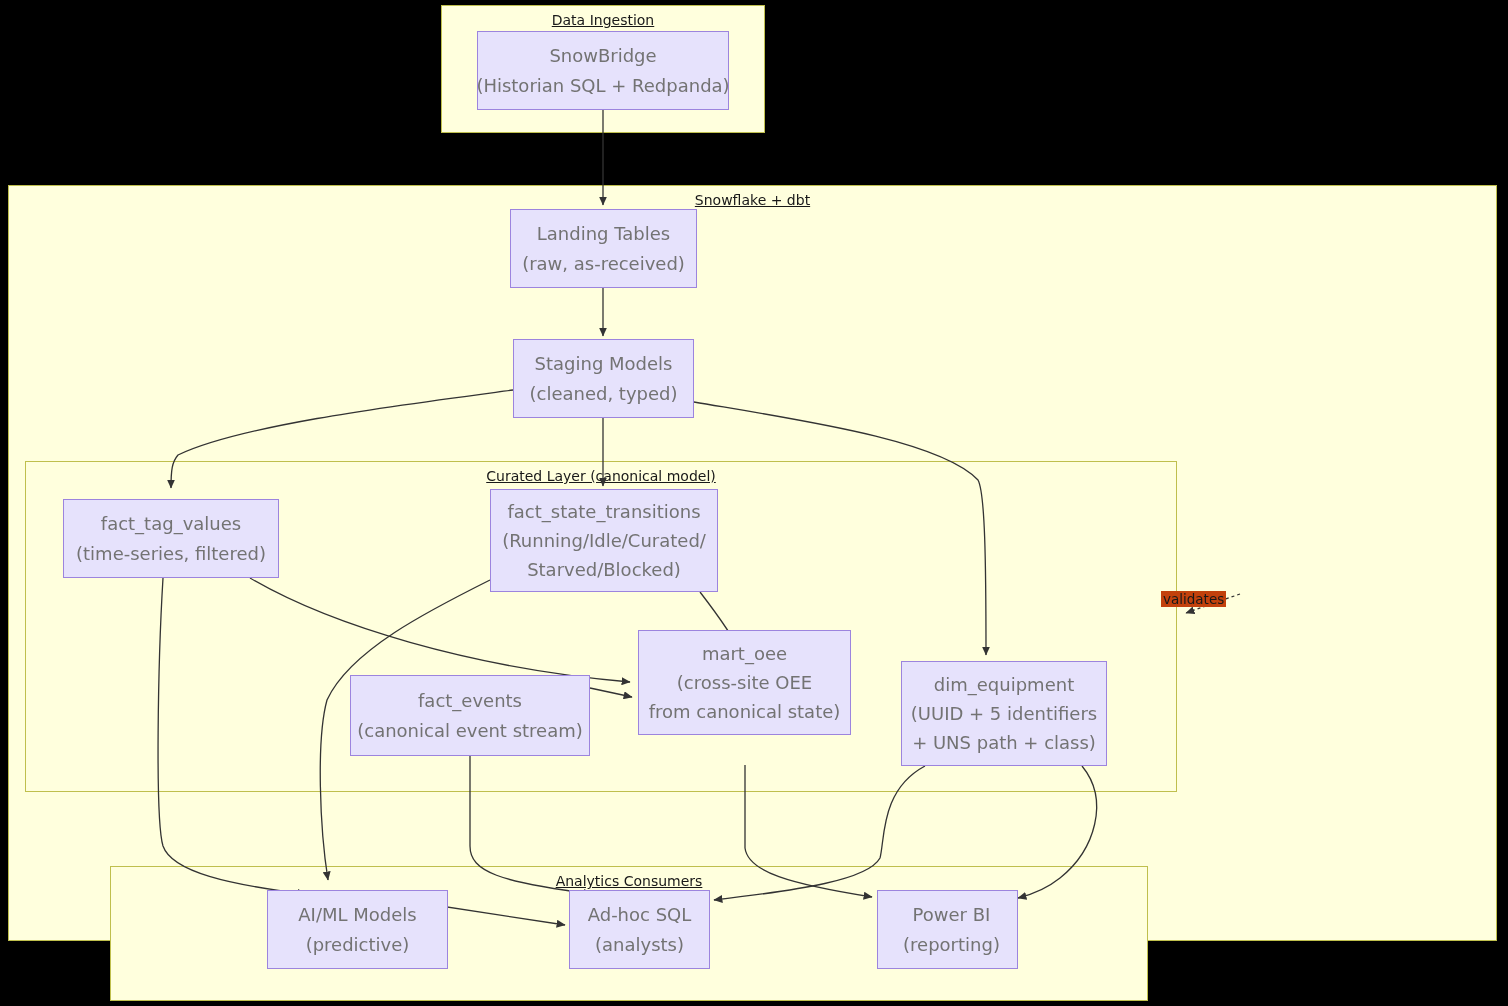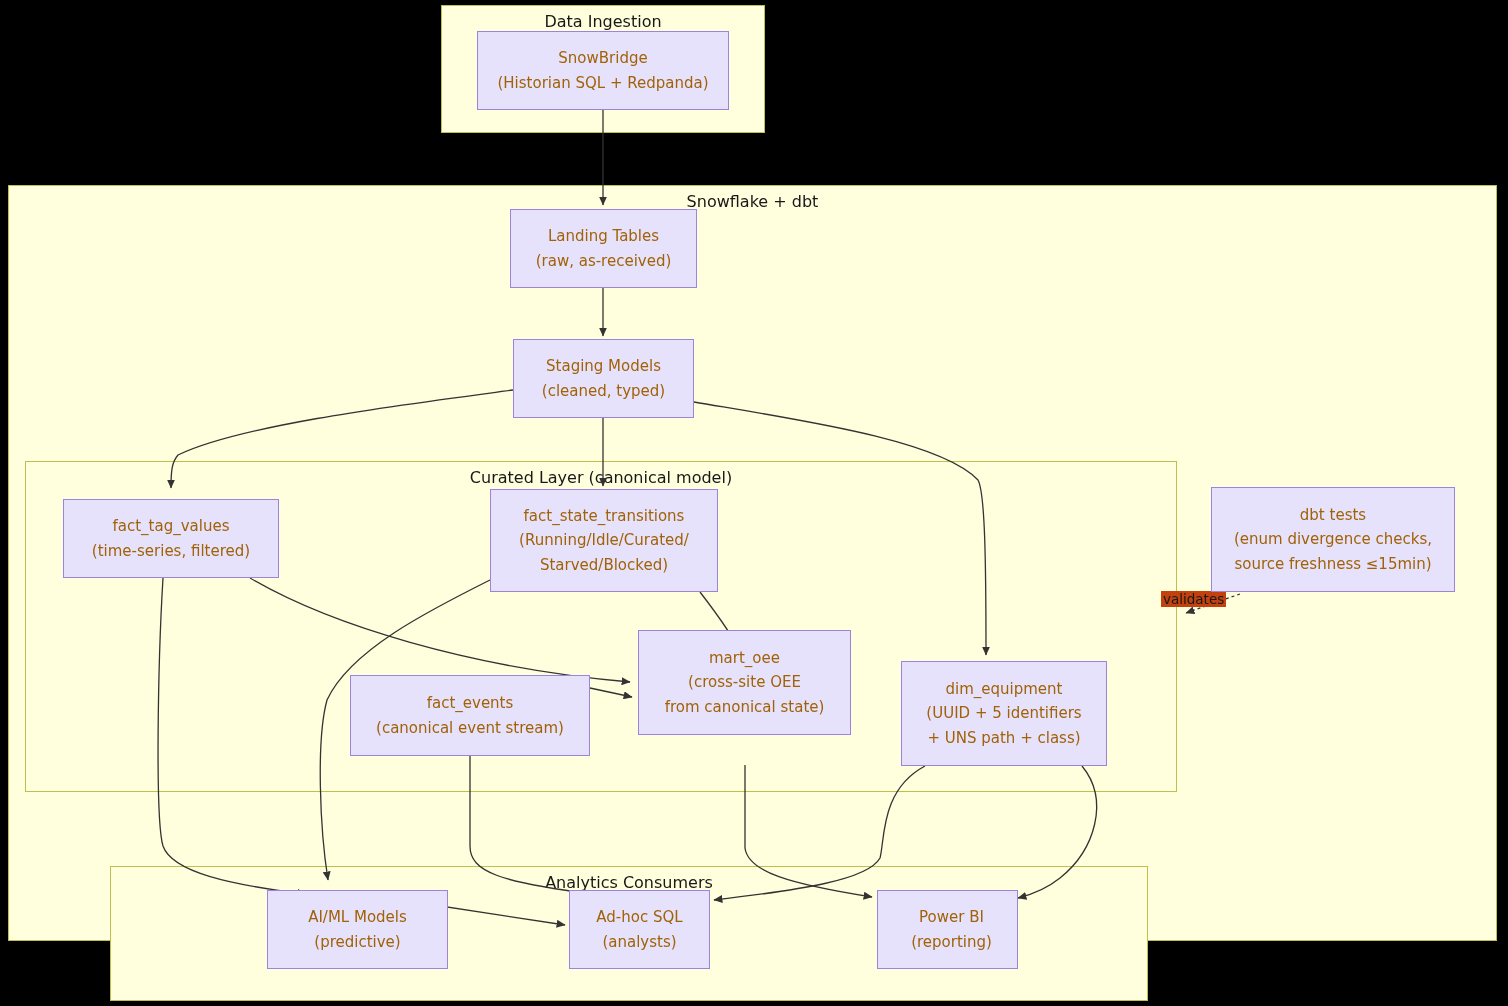--- a/index.html
+++ b/index.html
@@ -1,23 +1,23 @@
 <!DOCTYPE html>
 <html><head>
 <meta charset="utf-8">
 <style>
   html,body{margin:0;padding:0;background:#000;}
   #root{position:relative;width:1508px;height:1006px;background:#000;
         font-family:"DejaVu Sans","Liberation Sans",sans-serif;overflow:hidden;}
   .cluster{position:absolute;background:#ffffdd;border:1px solid #bfbf4d;box-sizing:border-box;}
   .cluster-label{position:absolute;top:6px;left:0;width:100%;text-align:center;
-                 font-size:16px;color:#181818;}
+                 font-size:14px;color:#181818;text-decoration:underline;}
   .node{position:absolute;background:#e6e2fc;border:1px solid #9c84de;box-sizing:border-box;
         display:flex;flex-direction:column;align-items:center;justify-content:center;
-        font-size:15px;color:#a16207;line-height:1.62;text-align:center;}
+        font-size:18px;color:#737373;line-height:1.62;text-align:center;}
   .node div{white-space:nowrap;}
   #edges{position:absolute;left:0;top:0;width:1508px;height:1006px;pointer-events:none;}
   .edge{fill:none;stroke:#333333;stroke-width:1.3;}
   .edge-dotted{fill:none;stroke:#333333;stroke-width:1.3;stroke-dasharray:3 3;}
   .edge-label{position:absolute;background:#c2410c;font-size:13.5px;color:#181818;
               padding:0 2px;white-space:nowrap;}
 </style>
 </head>
 <body>
 
@@ -100,25 +100,20 @@
     <div>fact_tag_values</div>
     <div>(time-series, filtered)</div>
   </div>
 
   <div class="node" style="left:490px;top:489px;width:228px;height:103px;">
     <div>fact_state_transitions</div>
     <div>(Running/Idle/Curated/</div>
     <div>Starved/Blocked)</div>
   </div>
 
-  <div class="node" style="left:1211px;top:487px;width:244px;height:105px;">
-    <div>dbt tests</div>
-    <div>(enum divergence checks,</div>
-    <div>source freshness ≤15min)</div>
-  </div>
 
   <div class="node" style="left:350px;top:675px;width:240px;height:81px;">
     <div>fact_events</div>
     <div>(canonical event stream)</div>
   </div>
 
   <div class="node" style="left:638px;top:630px;width:213px;height:105px;">
     <div>mart_oee</div>
     <div>(cross-site OEE</div>
     <div>from canonical state)</div>

